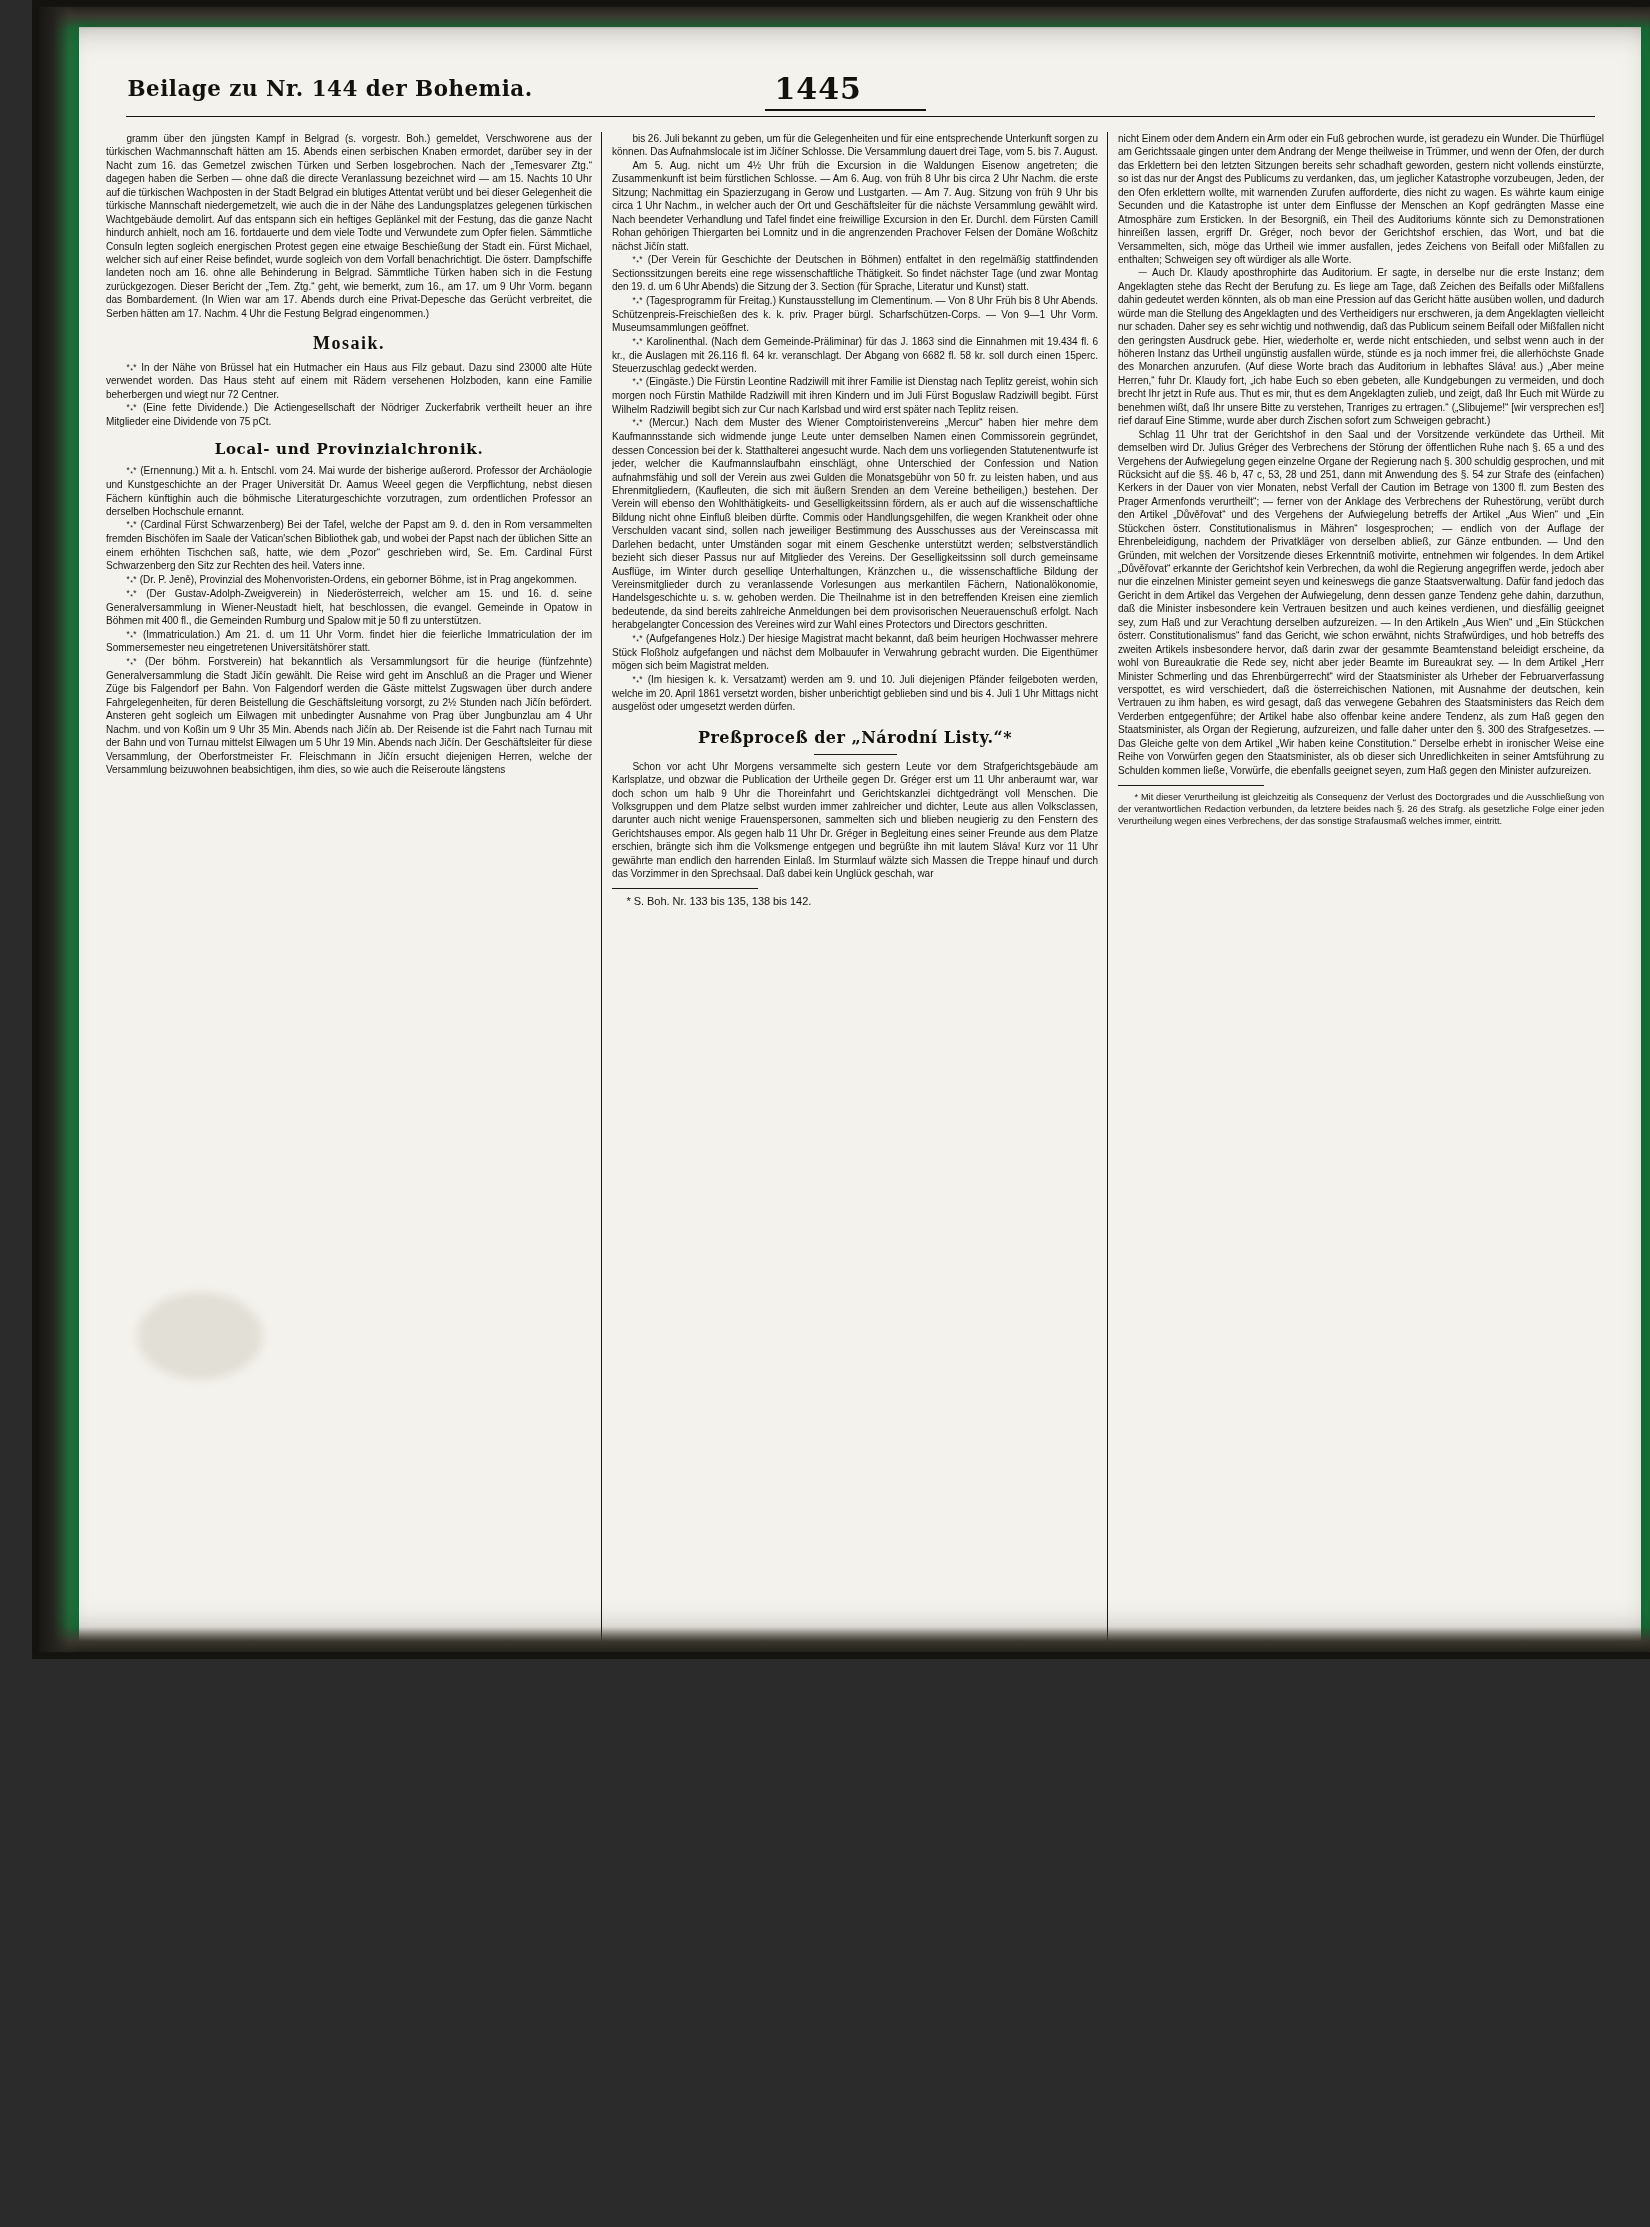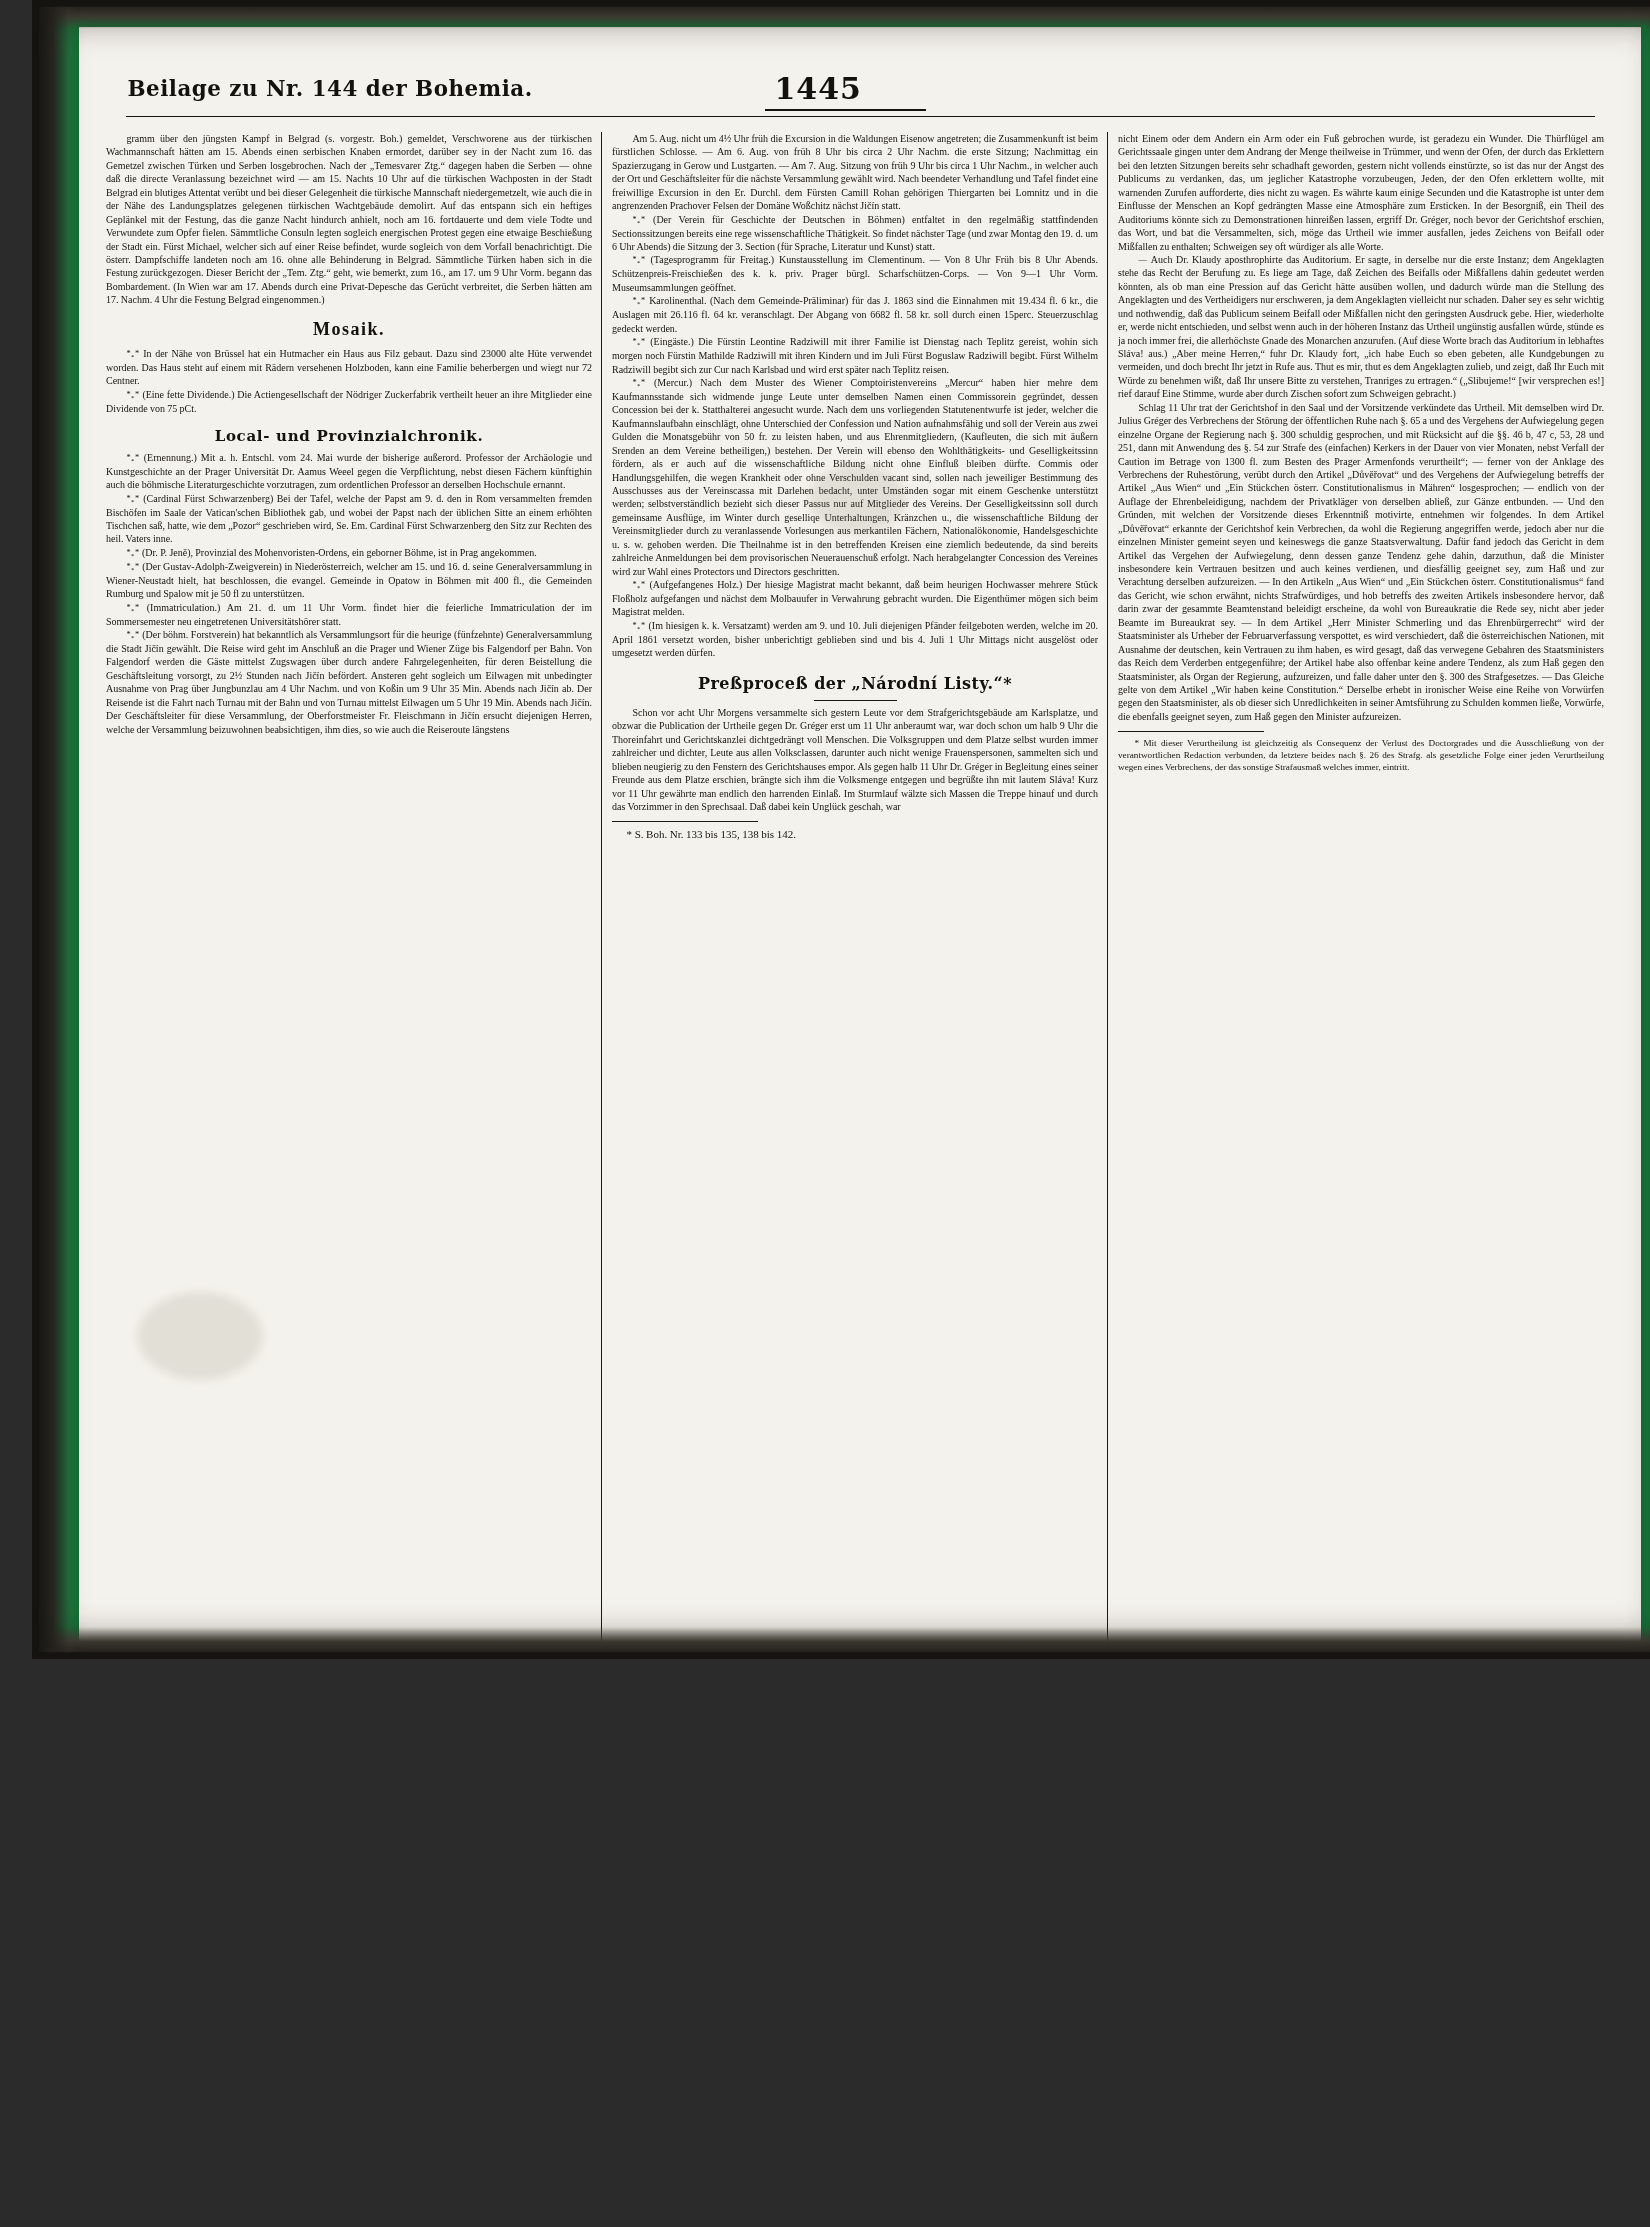--- a/index.html
+++ b/index.html
@@ -137,21 +137,21 @@
     top: 0;
     bottom: 0;
     width: 0;
     border-left: 1px solid #1b1915;
   }
   .vrule-1 { left: 495px; }
   .vrule-2 { left: 1001px; }
 
   p {
     margin: 0 0 0 0;
-    font-family: Liberation Serif, serif;
+    font-family: Liberation Sans, sans-serif;
     font-size: 10px;
     line-height: 1.345;
     text-align: justify;
     text-indent: 20.4px;
     color: #16140f;
     hyphens: auto;
     -webkit-hyphens: auto;
     word-spacing: -0.2px;
   }
   p.noind { text-indent: 0; }
@@ -252,20 +252,21 @@
 
         <p class="star"><span class="star-mark">*<sub>*</sub>* </span><span>(Ernennung.) Mit a. h. Entschl. vom 24. Mai wurde der bisherige außerord. Professor der Archäologie und Kunstgeschichte an der Prager Universität Dr. Aamus Weeel gegen die Verpflichtung, nebst diesen Fächern künftighin auch die böhmische Literaturgeschichte vorzutragen, zum ordentlichen Professor an derselben Hochschule ernannt.</span></p>
         <p class="star"><span class="star-mark">*<sub>*</sub>* </span><span>(Cardinal Fürst Schwarzenberg) Bei der Tafel, welche der Papst am 9. d. den in Rom versammelten fremden Bischöfen im Saale der Vatican'schen Bibliothek gab, und wobei der Papst nach der üblichen Sitte an einem erhöhten Tischchen saß, hatte, wie dem „Pozor“ geschrieben wird, Se. Em. Cardinal Fürst Schwarzenberg den Sitz zur Rechten des heil. Vaters inne.</span></p>
         <p class="star"><span class="star-mark">*<sub>*</sub>* </span><span>(Dr. P. Jeně), Provinzial des Mohenvoristen-Ordens, ein geborner Böhme, ist in Prag angekommen.</span></p>
         <p class="star"><span class="star-mark">*<sub>*</sub>* </span><span>(Der Gustav-Adolph-Zweigverein) in Niederösterreich, welcher am 15. und 16. d. seine Generalversammlung in Wiener-Neustadt hielt, hat beschlossen, die evangel. Gemeinde in Opatow in Böhmen mit 400 fl., die Gemeinden Rumburg und Spalow mit je 50 fl zu unterstützen.</span></p>
         <p class="star"><span class="star-mark">*<sub>*</sub>* </span><span>(Immatriculation.) Am 21. d. um 11 Uhr Vorm. findet hier die feierliche Immatriculation der im Sommersemester neu eingetretenen Universitätshörer statt.</span></p>
         <p class="star"><span class="star-mark">*<sub>*</sub>* </span><span>(Der böhm. Forstverein) hat bekanntlich als Versammlungsort für die heurige (fünfzehnte) Generalversammlung die Stadt Jičín gewählt. Die Reise wird geht im Anschluß an die Prager und Wiener Züge bis Falgendorf per Bahn. Von Falgendorf werden die Gäste mittelst Zugswagen über durch andere Fahrgelegenheiten, für deren Beistellung die Geschäftsleitung vorsorgt, zu 2½ Stunden nach Jičín befördert. Ansteren geht sogleich um Eilwagen mit unbedingter Ausnahme von Prag über Jungbunzlau am 4 Uhr Nachm. und von Koßin um 9 Uhr 35 Min. Abends nach Jičín ab. Der Reisende ist die Fahrt nach Turnau mit der Bahn und von Turnau mittelst Eilwagen um 5 Uhr 19 Min. Abends nach Jičín. Der Geschäftsleiter für diese Versammlung, der Oberforstmeister Fr. Fleischmann in Jičín ersucht diejenigen Herren, welche der Versammlung beizuwohnen beabsichtigen, ihm dies, so wie auch die Reiseroute längstens</span></p>
       </div>
 
       <div class="col col-2">
+        <p>bis 26. Juli bekannt zu geben, um für die Gelegenheiten und für eine entsprechende Unterkunft sorgen zu können. Das Aufnahmslocale ist im Jičíner Schlosse. Die Versammlung dauert drei Tage, vom 5. bis 7. August.</p>
         <p>Am 5. Aug. nicht um 4½ Uhr früh die Excursion in die Waldungen Eisenow angetreten; die Zusammenkunft ist beim fürstlichen Schlosse. — Am 6. Aug. von früh 8 Uhr bis circa 2 Uhr Nachm. die erste Sitzung; Nachmittag ein Spazierzugang in Gerow und Lustgarten. — Am 7. Aug. Sitzung von früh 9 Uhr bis circa 1 Uhr Nachm., in welcher auch der Ort und Geschäftsleiter für die nächste Versammlung gewählt wird. Nach beendeter Verhandlung und Tafel findet eine freiwillige Excursion in den Er. Durchl. dem Fürsten Camill Rohan gehörigen Thiergarten bei Lomnitz und in die angrenzenden Prachover Felsen der Domäne Woßchitz nächst Jičín statt.</p>
         <p class="star"><span class="star-mark">*<sub>*</sub>* </span><span>(Der Verein für Geschichte der Deutschen in Böhmen) entfaltet in den regelmäßig stattfindenden Sectionssitzungen bereits eine rege wissenschaftliche Thätigkeit. So findet nächster Tage (und zwar Montag den 19. d. um 6 Uhr Abends) die Sitzung der 3. Section (für Sprache, Literatur und Kunst) statt.</span></p>
         <p class="star"><span class="star-mark">*<sub>*</sub>* </span><span>(Tagesprogramm für Freitag.) Kunstausstellung im Clementinum. — Von 8 Uhr Früh bis 8 Uhr Abends. Schützenpreis-Freischießen des k. k. priv. Prager bürgl. Scharfschützen-Corps. — Von 9—1 Uhr Vorm. Museumsammlungen geöffnet.</span></p>
         <p class="star"><span class="star-mark">*<sub>*</sub>* </span><span>Karolinenthal. (Nach dem Gemeinde-Präliminar) für das J. 1863 sind die Einnahmen mit 19.434 fl. 6 kr., die Auslagen mit 26.116 fl. 64 kr. veranschlagt. Der Abgang von 6682 fl. 58 kr. soll durch einen 15perc. Steuerzuschlag gedeckt werden.</span></p>
         <p class="star"><span class="star-mark">*<sub>*</sub>* </span><span>(Eingäste.) Die Fürstin Leontine Radziwill mit ihrer Familie ist Dienstag nach Teplitz gereist, wohin sich morgen noch Fürstin Mathilde Radziwill mit ihren Kindern und im Juli Fürst Boguslaw Radziwill begibt. Fürst Wilhelm Radziwill begibt sich zur Cur nach Karlsbad und wird erst später nach Teplitz reisen.</span></p>
         <p class="star"><span class="star-mark">*<sub>*</sub>* </span><span>(Mercur.) Nach dem Muster des Wiener Comptoiristenvereins „Mercur“ haben hier mehre dem Kaufmannsstande sich widmende junge Leute unter demselben Namen einen Commissorein gegründet, dessen Concession bei der k. Statthalterei angesucht wurde. Nach dem uns vorliegenden Statutenentwurfe ist jeder, welcher die Kaufmannslaufbahn einschlägt, ohne Unterschied der Confession und Nation aufnahmsfähig und soll der Verein aus zwei Gulden die Monatsgebühr von 50 fr. zu leisten haben, und aus Ehrenmitgliedern, (Kaufleuten, die sich mit äußern Srenden an dem Vereine betheiligen,) bestehen. Der Verein will ebenso den Wohlthätigkeits- und Geselligkeitssinn fördern, als er auch auf die wissenschaftliche Bildung nicht ohne Einfluß bleiben dürfte. Commis oder Handlungsgehilfen, die wegen Krankheit oder ohne Verschulden vacant sind, sollen nach jeweiliger Bestimmung des Ausschusses aus der Vereinscassa mit Darlehen bedacht, unter Umständen sogar mit einem Geschenke unterstützt werden; selbstverständlich bezieht sich dieser Passus nur auf Mitglieder des Vereins. Der Geselligkeitssinn soll durch gemeinsame Ausflüge, im Winter durch geselliqe Unterhaltungen, Kränzchen u., die wissenschaftliche Bildung der Vereinsmitglieder durch zu veranlassende Vorlesungen aus merkantilen Fächern, Nationalökonomie, Handelsgeschichte u. s. w. gehoben werden. Die Theilnahme ist in den betreffenden Kreisen eine ziemlich bedeutende, da sind bereits zahlreiche Anmeldungen bei dem provisorischen Neuerauenschuß erfolgt. Nach herabgelangter Concession des Vereines wird zur Wahl eines Protectors und Directors geschritten.</span></p>
         <p class="star"><span class="star-mark">*<sub>*</sub>* </span><span>(Aufgefangenes Holz.) Der hiesige Magistrat macht bekannt, daß beim heurigen Hochwasser mehrere Stück Floßholz aufgefangen und nächst dem Molbauufer in Verwahrung gebracht wurden. Die Eigenthümer mögen sich beim Magistrat melden.</span></p>
         <p class="star"><span class="star-mark">*<sub>*</sub>* </span><span>(Im hiesigen k. k. Versatzamt) werden am 9. und 10. Juli diejenigen Pfänder feilgeboten werden, welche im 20. April 1861 versetzt worden, bisher unberichtigt geblieben sind und bis 4. Juli 1 Uhr Mittags nicht ausgelöst oder umgesetzt werden dürfen.</span></p>
 
         <h2 class="sec3">Preßproceß der „Národní Listy.“*</h2>

